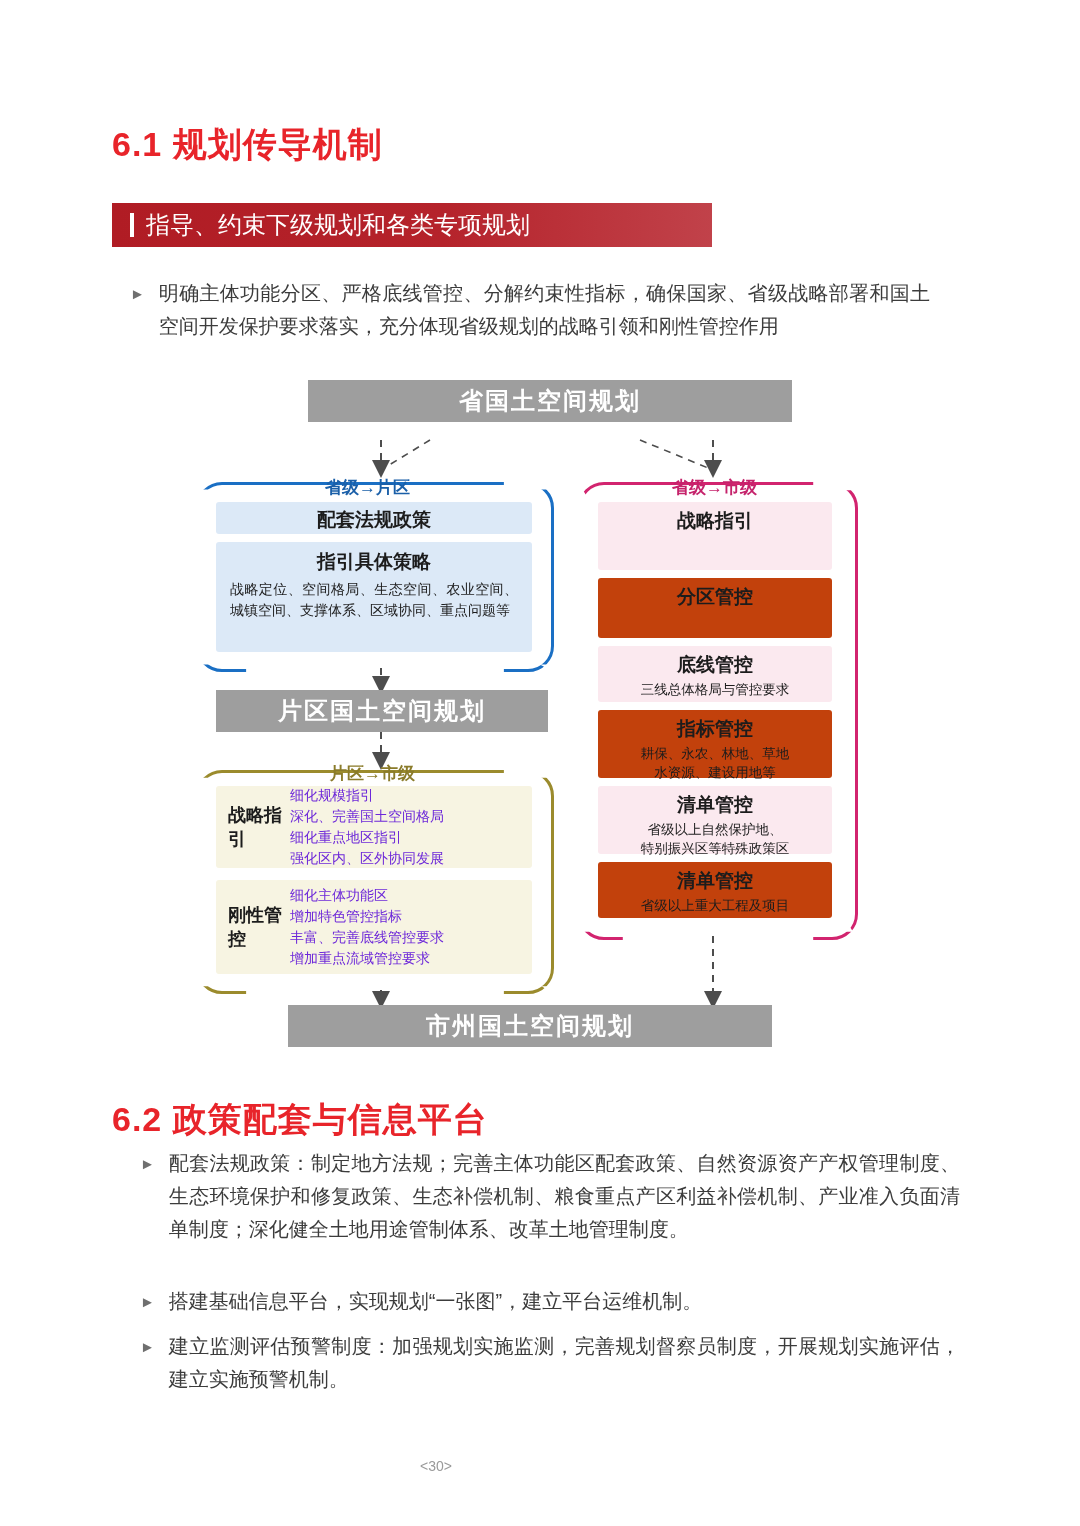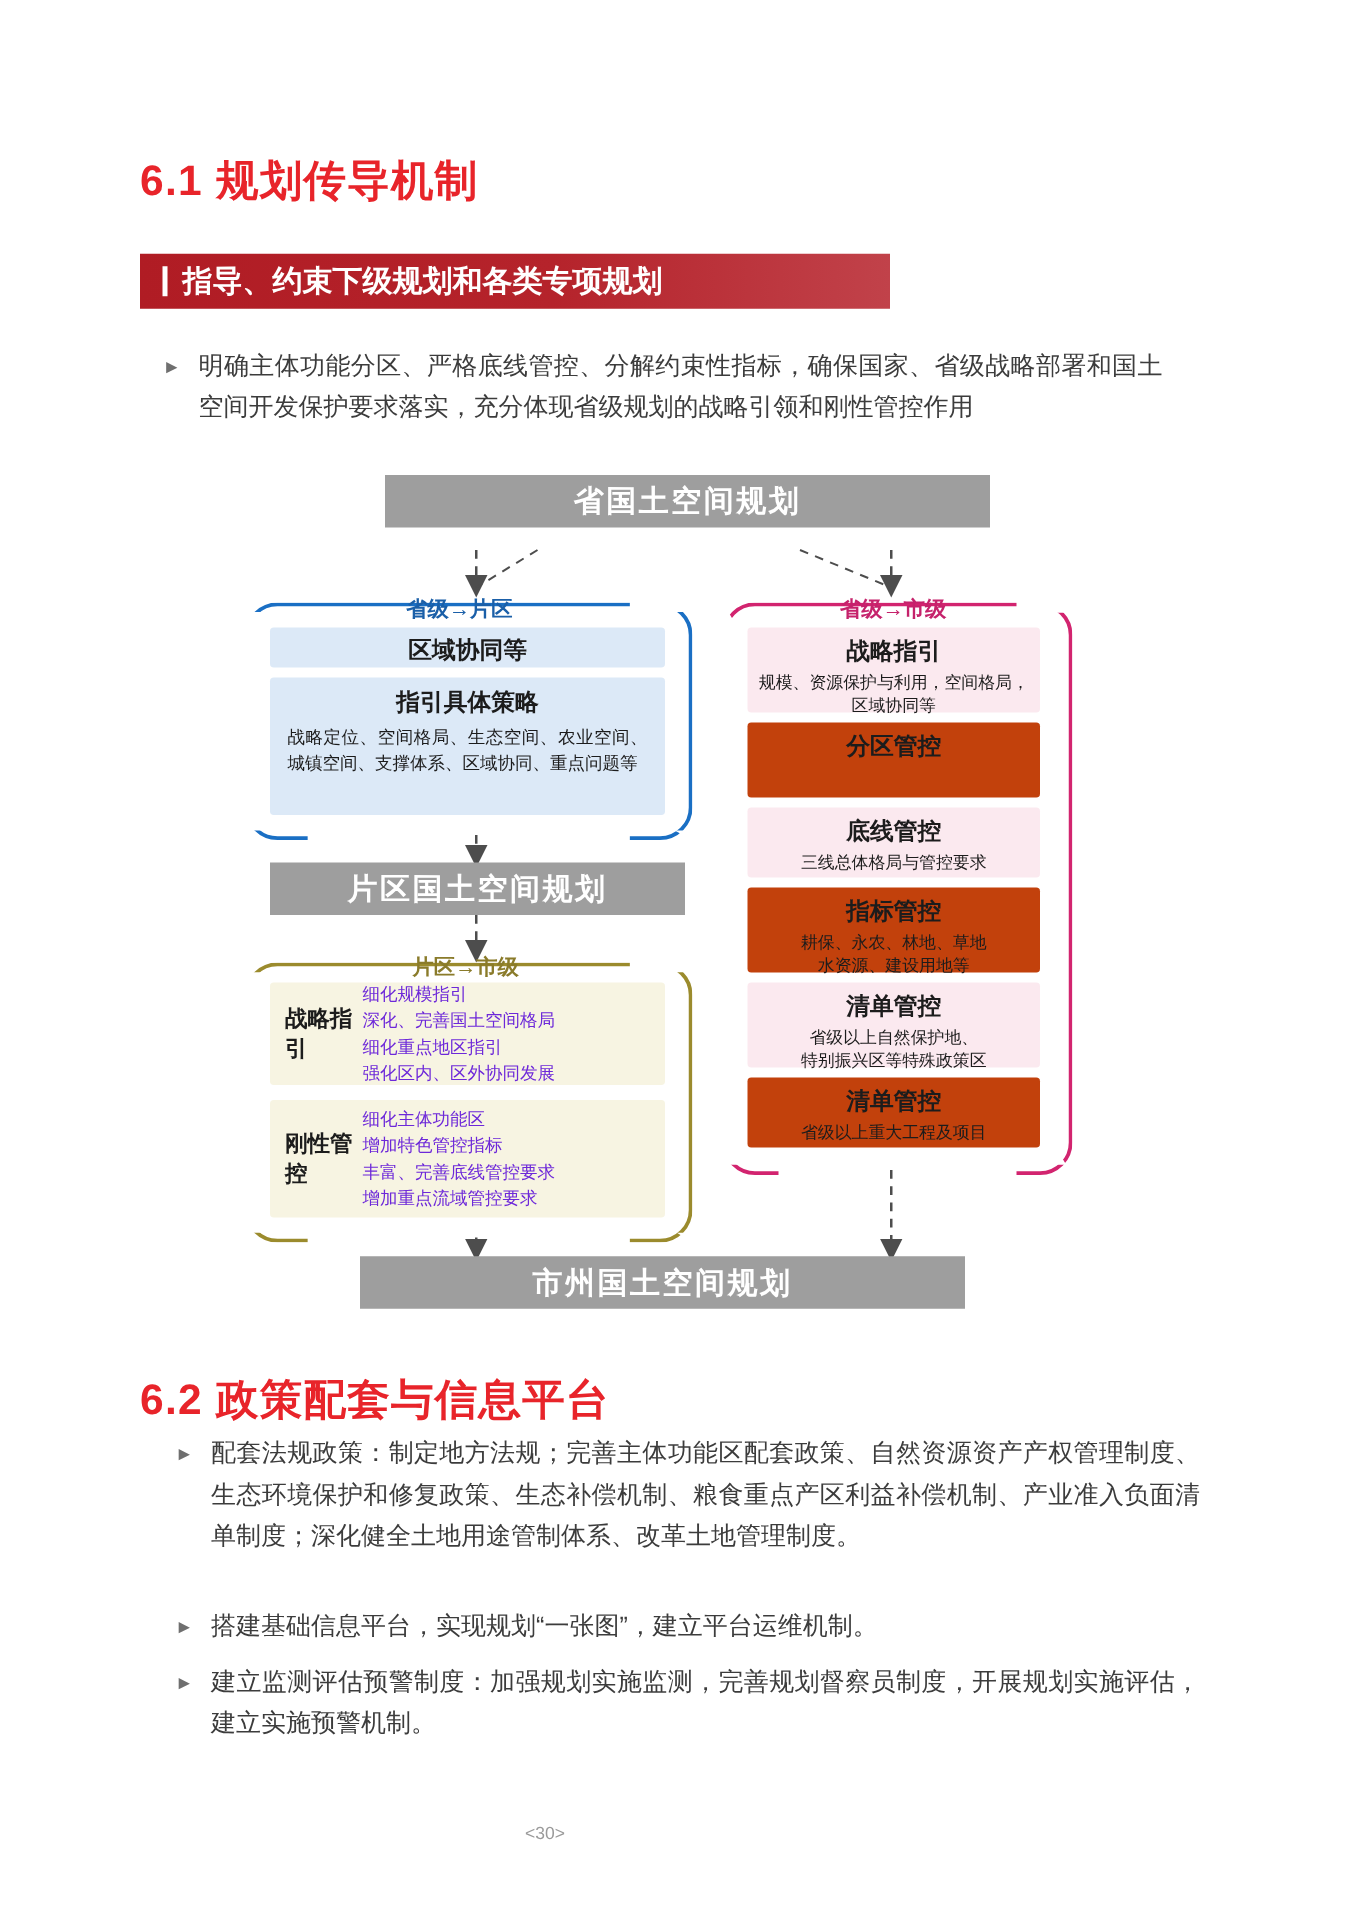--- a/index.html
+++ b/index.html
@@ -35,21 +35,21 @@
 
   .red-banner {
     position: absolute;
     left: 112px;
     top: 203px;
     height: 44px;
     width: 600px;
     background: linear-gradient(90deg, #b01c24 0%, #b5232b 55%, #c1424a 100%);
     color: #ffffff;
     font-size: 24px;
-    font-weight: bold;
+    font-weight: normal;
     display: flex;
     align-items: center;
     padding-left: 18px;
     box-sizing: border-box;
   }
   .red-banner .bar {
     display: inline-block;
     width: 4px;
     height: 24px;
     background: #ffffff;
@@ -240,39 +240,38 @@
 
   <div class="brace" id="br-blue"></div>
   <div class="brace" id="br-yellow"></div>
   <div class="brace" id="br-pink"></div>
 
   <div class="col-label" id="lab-prov-area">省级→片区</div>
   <div class="col-label" id="lab-prov-city">省级→市级</div>
   <div class="col-label" id="lab-area-city">片区→市级</div>
 
   <div class="blue-card" id="bc1">
-    <div class="hd">区域协同等</div>
+    <div class="hd">配套法规政策</div>
   </div>
   <div class="blue-card" id="bc2">
     <div class="hd">指引具体策略</div>
     <div class="bd">战略定位、空间格局、生态空间、农业空间、城镇空间、支撑体系、区域协同、重点问题等</div>
   </div>
 
   <div class="yellow-card" id="yc1">
     <div class="lft">战略指引</div>
     <div class="rgt multiline">细化规模指引<br>深化、完善国土空间格局<br>细化重点地区指引<br>强化区内、区外协同发展</div>
   </div>
   <div class="yellow-card" id="yc2">
     <div class="lft">刚性管控</div>
     <div class="rgt multiline">细化主体功能区<br>增加特色管控指标<br>丰富、完善底线管控要求<br>增加重点流域管控要求</div>
   </div>
 
   <div class="pink-card pc-a" id="pc1">
     <div class="hd">战略指引</div>
-    <div class="bd multiline">规模、资源保护与利用，空间格局，区域协同等</div>
   </div>
   <div class="pink-card pc-b" id="pc2">
     <div class="hd">分区管控</div>
   </div>
   <div class="pink-card pc-a" id="pc3">
     <div class="hd">底线管控</div>
     <div class="bd multiline">三线总体格局与管控要求</div>
   </div>
   <div class="pink-card pc-b" id="pc4">
     <div class="hd">指标管控</div>

